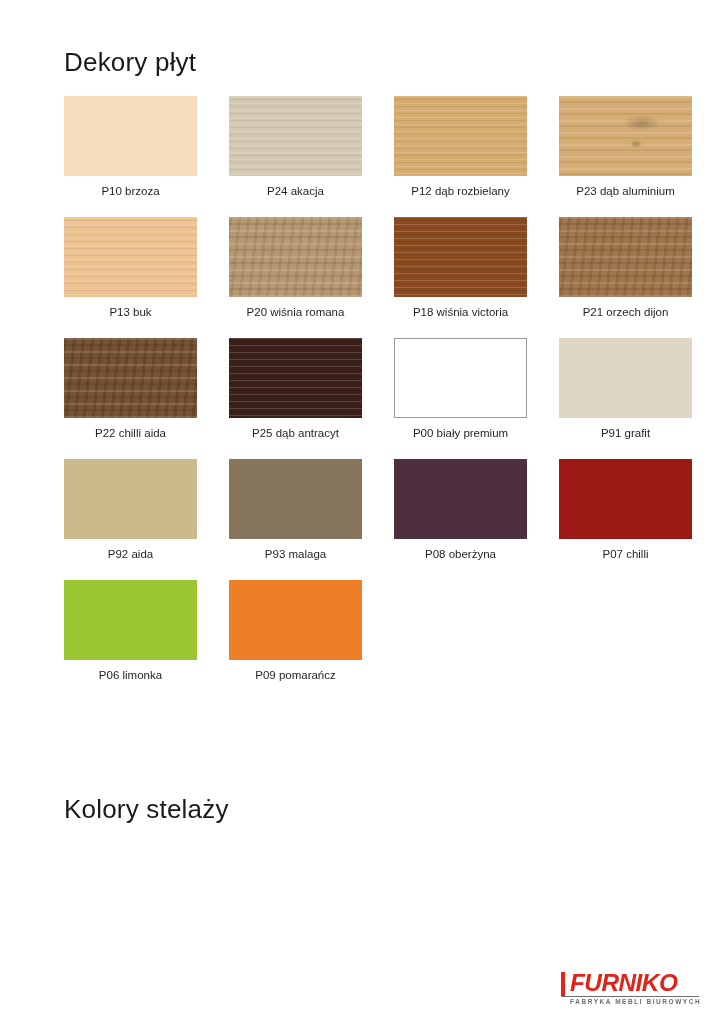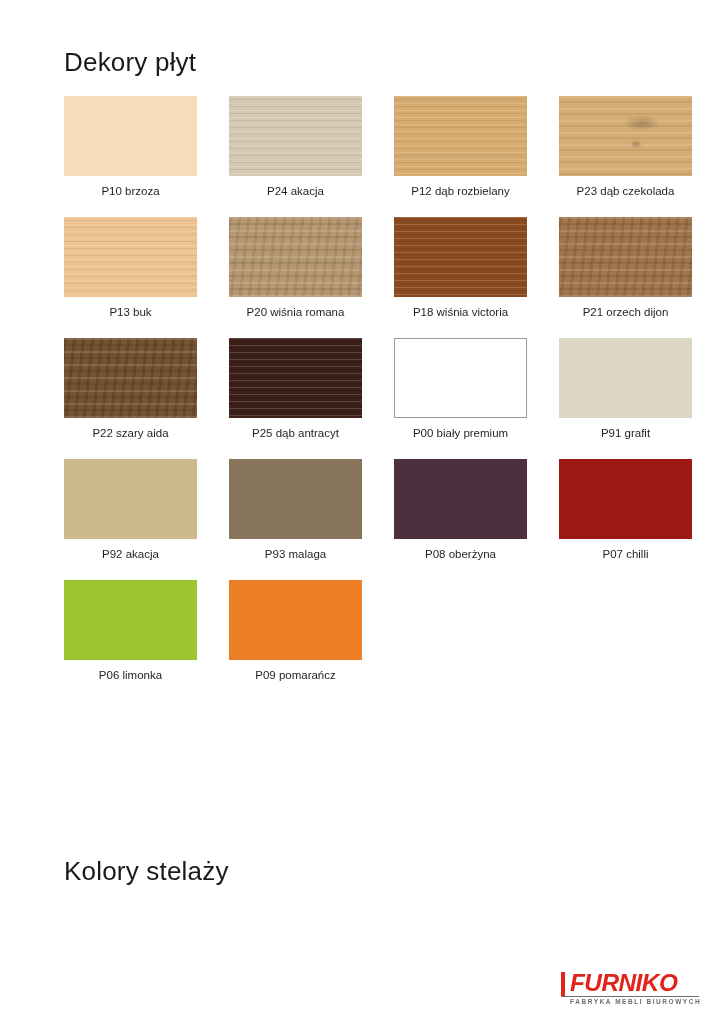--- a/index.html
+++ b/index.html
@@ -30,21 +30,21 @@
   
   .section-title {
     font-size: 26px;
     font-weight: 400;
     letter-spacing: 0.2px;
     color: #1a1a1a;
     margin: 0;
     line-height: 1;
   }
   #section-decors-title { position: absolute; left: 45px; top: 49px; }
-  #section-frames-title { position: absolute; left: 45px; top: 858px; }
+  #section-frames-title { position: absolute; left: 45px; top: 796px; }
 
   
   .grid {
     position: absolute;
     left: 45px;
     width: 635px;
     display: grid;
     grid-template-columns: repeat(4, 133px);
     column-gap: 32px;
     row-gap: 0;
@@ -188,57 +188,57 @@
       <div class="swatch-cell">
         <span class="swatch-chip grain-fine" style="background-color: rgb(212, 202, 180);"></span>
         <span class="swatch-label">P24 akacja</span>
       </div>
       <div class="swatch-cell">
         <span class="swatch-chip grain-fine" style="background-color: rgb(214, 171, 111);"></span>
         <span class="swatch-label">P12 dąb rozbielany</span>
       </div>
       <div class="swatch-cell">
         <span class="swatch-chip grain-knot" style="background-color: rgb(213, 173, 116);"></span>
-        <span class="swatch-label">P23 dąb czekolada</span>
+        <span class="swatch-label">P23 dąb aluminium</span>
       </div>
       <div class="swatch-cell">
         <span class="swatch-chip grain-fine" style="background-color: rgb(238, 195, 146);"></span>
         <span class="swatch-label">P13 buk</span>
       </div>
       <div class="swatch-cell">
         <span class="swatch-chip grain-wide" style="background-color: rgb(178, 147, 108);"></span>
         <span class="swatch-label">P20 wiśnia romana</span>
       </div>
       <div class="swatch-cell">
         <span class="swatch-chip grain-fine" style="background-color: rgb(138, 74, 32);"></span>
         <span class="swatch-label">P18 wiśnia victoria</span>
       </div>
       <div class="swatch-cell">
         <span class="swatch-chip grain-wide" style="background-color: rgb(154, 111, 69);"></span>
         <span class="swatch-label">P21 orzech dijon</span>
       </div>
       <div class="swatch-cell">
         <span class="swatch-chip grain-wide" style="background-color: rgb(110, 74, 42);"></span>
-        <span class="swatch-label">P22 szary aida</span>
+        <span class="swatch-label">P22 chilli aida</span>
       </div>
       <div class="swatch-cell">
         <span class="swatch-chip grain-fine" style="background-color: rgb(58, 32, 24);"></span>
         <span class="swatch-label">P25 dąb antracyt</span>
       </div>
       <div class="swatch-cell">
         <span class="swatch-chip bordered" style="background-color: rgb(255, 255, 255);"></span>
         <span class="swatch-label">P00 biały premium</span>
       </div>
       <div class="swatch-cell">
         <span class="swatch-chip" style="background-color: rgb(220, 214, 195);"></span>
         <span class="swatch-label">P91 grafit</span>
       </div>
       <div class="swatch-cell">
         <span class="swatch-chip" style="background-color: rgb(203, 187, 138);"></span>
-        <span class="swatch-label">P92 akacja</span>
+        <span class="swatch-label">P92 aida</span>
       </div>
       <div class="swatch-cell">
         <span class="swatch-chip" style="background-color: rgb(134, 117, 90);"></span>
         <span class="swatch-label">P93 malaga</span>
       </div>
       <div class="swatch-cell">
         <span class="swatch-chip" style="background-color: rgb(78, 47, 64);"></span>
         <span class="swatch-label">P08 oberżyna</span>
       </div>
       <div class="swatch-cell">

